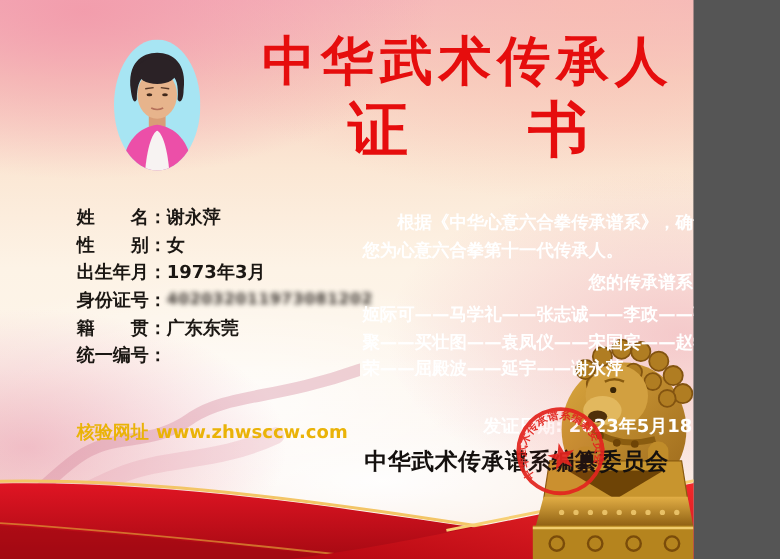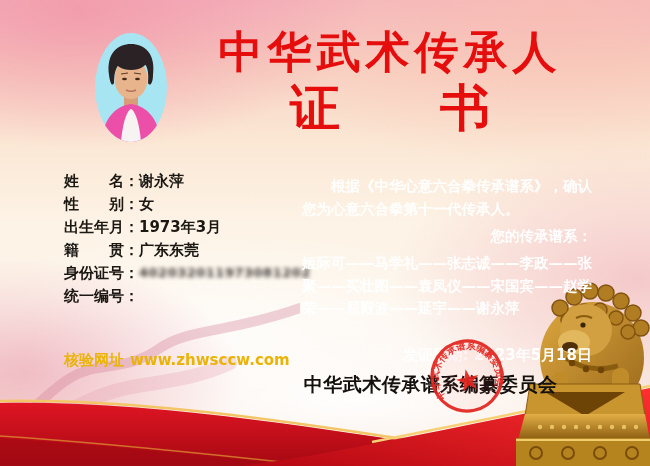--- a/index.html
+++ b/index.html
@@ -1,16 +1,16 @@
 <!DOCTYPE html>
 <html><head>
 <meta charset="utf-8">
 <style>
   html,body{margin:0;padding:0;background:#555;}
-  .cert{position:relative;width:650px;height:466px;overflow:hidden;
+  .cert{position:relative;width:578px;height:466px;overflow:hidden;
         font-family:"DejaVu Sans","Liberation Sans",sans-serif;}
   .bg{position:absolute;inset:0;z-index:0;background:
       radial-gradient(ellipse 420px 200px at 12% 2%, rgba(242,154,170,.9), rgba(242,154,170,0) 70%),
       radial-gradient(ellipse 500px 240px at 85% 0%, rgba(248,190,178,.8), rgba(248,190,178,0) 70%),
       radial-gradient(ellipse 300px 160px at 4% 80%, rgba(231,146,168,.55), rgba(231,146,168,0) 72%),
       radial-gradient(ellipse 340px 190px at 98% 60%, rgba(236,158,172,.5), rgba(236,158,172,0) 72%),
       radial-gradient(ellipse 420px 150px at 35% 72%, rgba(255,255,255,.75), rgba(255,255,255,0) 70%),
       radial-gradient(ellipse 520px 140px at 55% 86%, rgba(255,255,255,.95), rgba(255,255,255,0) 75%),
       linear-gradient(180deg,#f4b6c0 0%,#f8d3c3 14%,#fbe7d4 30%,#fdf3e6 48%,#fdf5ea 66%,#f9e9dc 84%,#f6e2d4 100%);}
   .greatwall{position:absolute;left:0;top:278px;width:300px;height:160px;z-index:1;}
@@ -181,26 +181,26 @@
     </div>
     <div class="frow">
       <span class="flabel">性　　别：</span>
       <span class="fvalue">女</span>
     </div>
     <div class="frow">
       <span class="flabel">出生年月：</span>
       <span class="fvalue">1973年3月</span>
     </div>
     <div class="frow">
+      <span class="flabel">身份证号：</span>
+      <span class="fvalue blur">402032011973081202</span>
+    </div>
+    <div class="frow">
       <span class="flabel">籍　　贯：</span>
       <span class="fvalue">广东东莞</span>
-    </div>
-    <div class="frow">
-      <span class="flabel">身份证号：</span>
-      <span class="fvalue blur">402032011973081202</span>
     </div>
     <div class="frow">
       <span class="flabel">统一编号：</span>
     </div>
   </div>
 
   <div class="verify">
     <span>核验网址</span><span>www.zhwsccw.com</span>
   </div>
 

